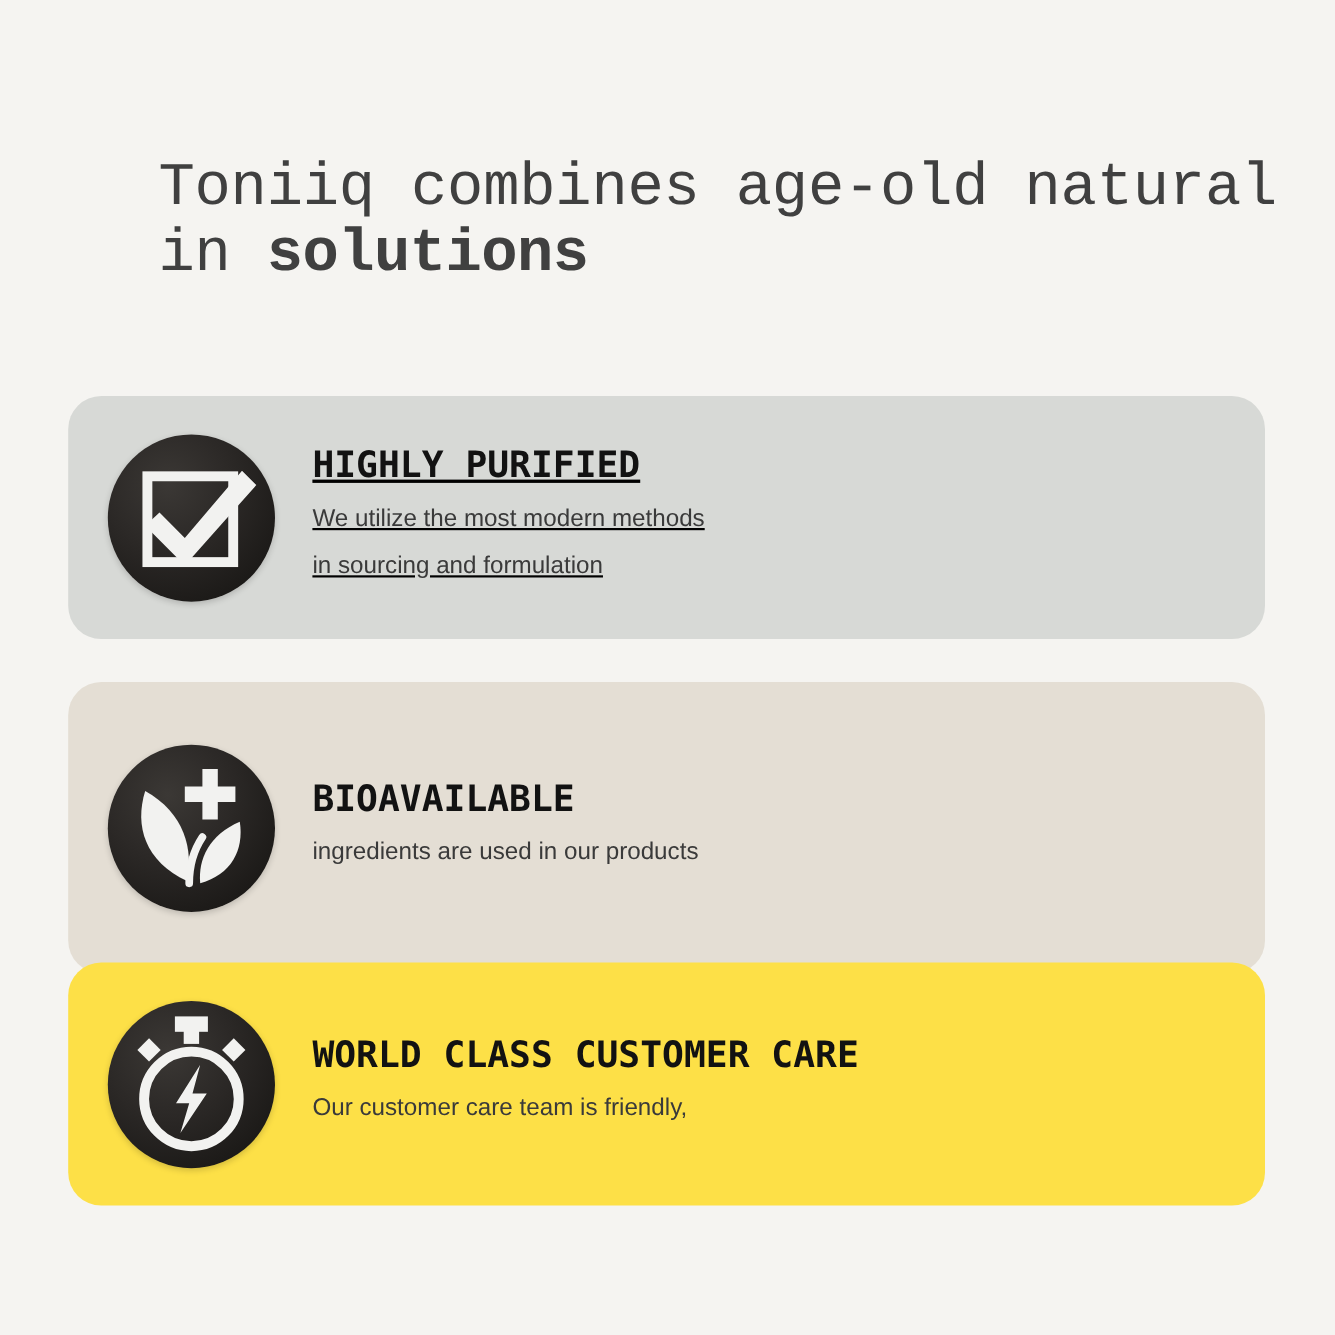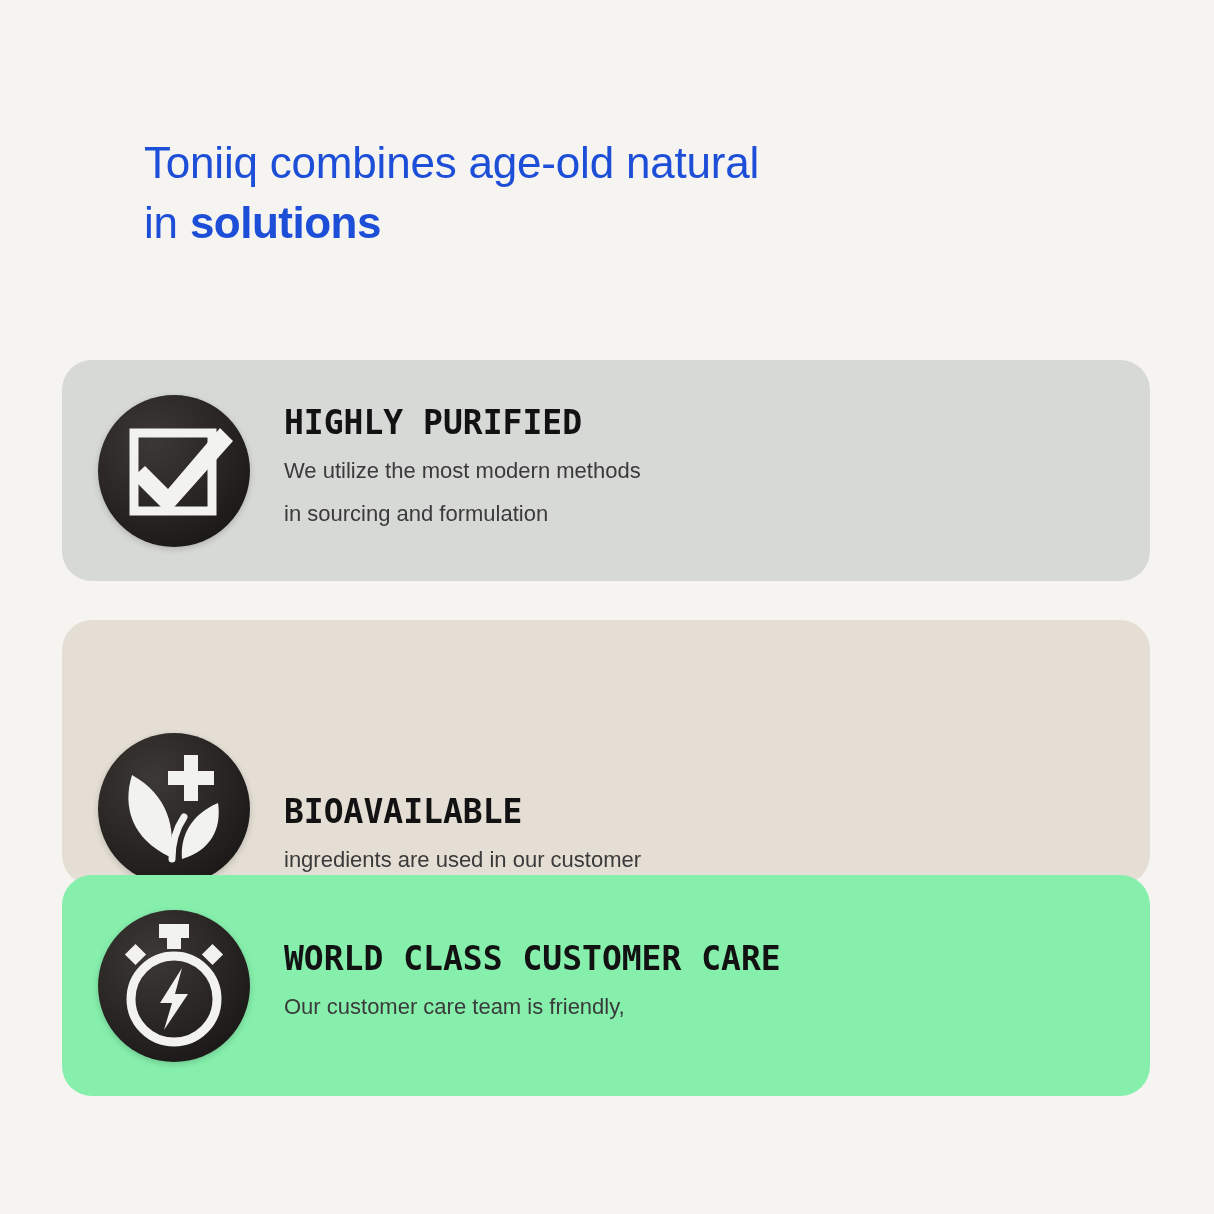--- a/index.html
+++ b/index.html
@@ -21,25 +21,25 @@
     height: 1214px;
     background: #f5f4f1;
   }
 
   
   .headline {
     position: absolute;
     left: 144px;
     top: 104px;
     width: 900px;
-    font-family: Liberation Sans, sans-serif;
-    font-size: 44px;
+    font-family: Liberation Mono, monospace;
+    font-size: 55px;
     line-height: 60px;
     font-weight: 400;
-    color: #1d4ed8;
+    color: #404040;
     letter-spacing: -0.2px;
   }
   .headline .hl-line {
     display: block;
     white-space: nowrap;
   }
   .headline .hl-strong {
     font-weight: 700;
     letter-spacing: -0.5px;
   }
@@ -48,23 +48,23 @@
   .card {
     position: absolute;
     left: 62px;
     width: 1088px;
     border-radius: 30px;
     box-sizing: border-box;
     display: flex;
     align-items: center;
     padding-left: 36px;
   }
-  .card-1 { top: 360px;  height: 221px; background: #d7d9d6; }
-  .card-2 { top: 620px;  height: 265px; background: #e4ded4; align-items: flex-end; }
-  .card-3 { top: 875px;  height: 221px; background: #86efac; }
+  .card-1 { top: 360px;  height: 221px; background: #d7d9d6; text-decoration: underline; }
+  .card-2 { top: 620px;  height: 265px; background: #e4ded4; }
+  .card-3 { top: 875px;  height: 221px; background: #fde047; }
 
   .icon-wrap {
     flex: 0 0 auto;
     width: 152px;
     height: 152px;
     margin-right: 34px;
     position: relative;
   }
   .icon-circle {
     position: absolute;
@@ -150,21 +150,21 @@
 
           <path d="M120 70 C124 96 112 118 84 126 C82 104 92 82 120 70 Z" fill="#f2f2f0"></path>
 
           <path d="M74 126 C74 110 78 96 86 84" fill="none" stroke="#f2f2f0" stroke-width="7" stroke-linecap="round"></path>
         </svg>
       </div>
     </div>
     <div class="card-text">
       <p class="card-title">BIOAVAILABLE</p>
       <p class="card-desc">
-        <span class="dl">ingredients are used in our customer</span>
+        <span class="dl">ingredients are used in our products</span>
       </p>
     </div>
   </div>
 
   <div class="card card-3">
     <div class="icon-wrap">
       <div class="icon-circle">
         <svg viewBox="0 0 152 152" xmlns="http://www.w3.org/2000/svg" aria-hidden="true">
 
           <rect x="61" y="14" width="30" height="14" fill="#f2f2f0"></rect>

